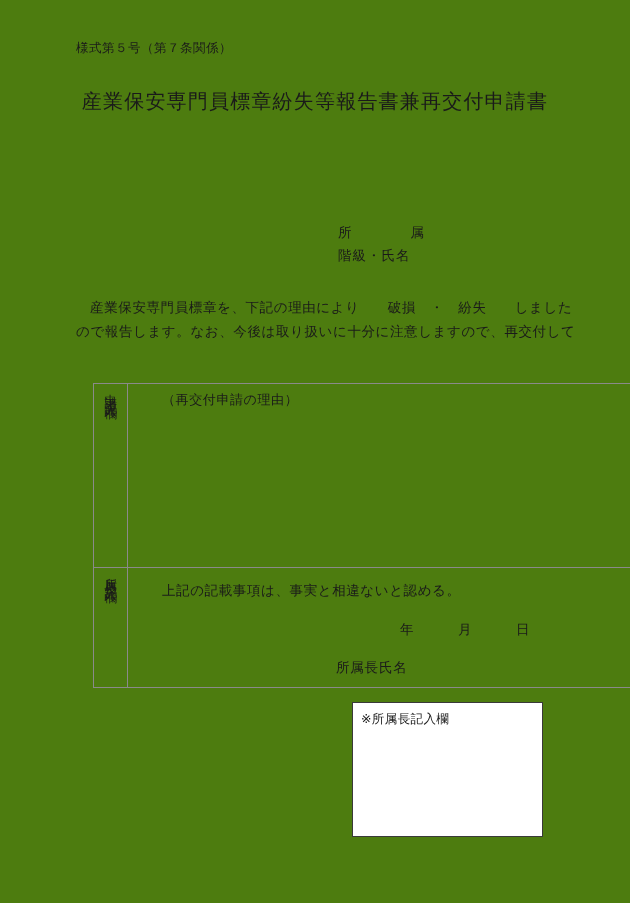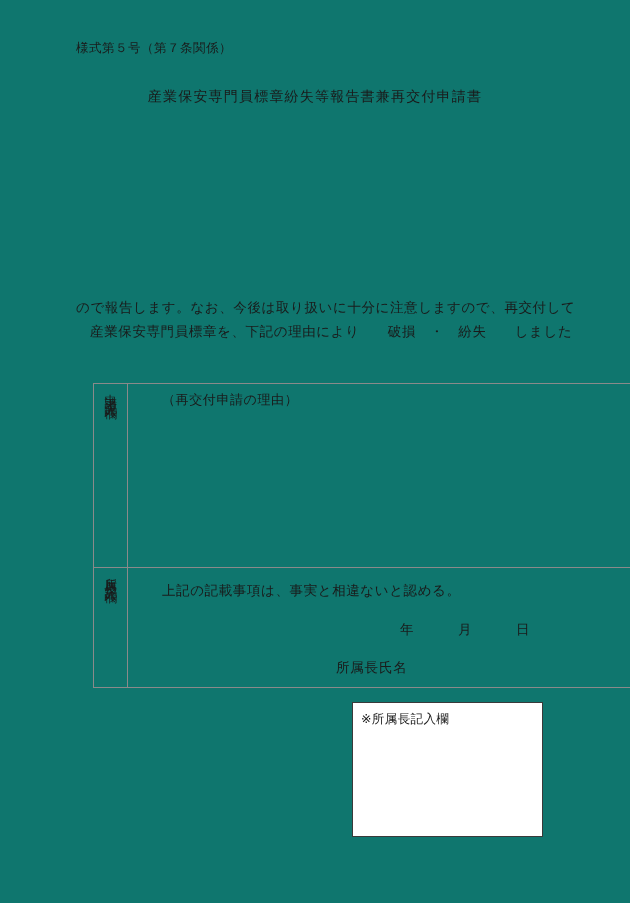--- a/index.html
+++ b/index.html
@@ -8,40 +8,40 @@
     background: #ffffff;
   }
   body {
     font-family: "DejaVu Serif", "Liberation Serif", serif;
     color: #1a1a1a;
   }
   #page {
     position: relative;
     width: 630px;
     height: 903px;
-    background: #0f766e;
+    background: #4d7c0f;
     overflow: hidden;
   }
 
   
   .form-number {
     position: absolute;
     left: 76px;
     top: 40px;
     font-size: 12.5px;
     letter-spacing: 0.5px;
     white-space: nowrap;
   }
   .doc-title {
     position: absolute;
     left: 0;
     right: 0;
     top: 88px;
     text-align: center;
-    font-size: 14px;
+    font-size: 20px;
     letter-spacing: 1.2px;
     white-space: nowrap;
   }
   .addressee {
     position: absolute;
     left: 90px;
     top: 163px;
     font-size: 13.5px;
     letter-spacing: 1px;
     white-space: nowrap;
@@ -160,24 +160,28 @@
 </head>
 <body>
 
 <div id="page">
 
   <div class="form-number">様式第５号（第７条関係）</div>
 
   <div class="doc-title">産業保安専門員標章紛失等報告書兼再交付申請書</div>
 
 
+  <div class="submitter">
+    <div>所　　　　属</div>
+    <div>階級・氏名</div>
+  </div>
 
   <div class="body-text">
+    <span class="ln">　産業保安専門員標章を、下記の理由により　　破損　・　紛失　　しました</span>
     <span class="ln">ので報告します。なお、今後は取り扱いに十分に注意しますので、再交付して</span>
-    <span class="ln">　産業保安専門員標章を、下記の理由により　　破損　・　紛失　　しました</span>
   </div>
 
   <table class="form-table">
     <tbody>
         <tr class="row-applicant">
       <td class="lbl-cell">
         <span class="vlabel">申請者記入欄</span>
       </td>
       <td>
         <div class="cell-inner">

